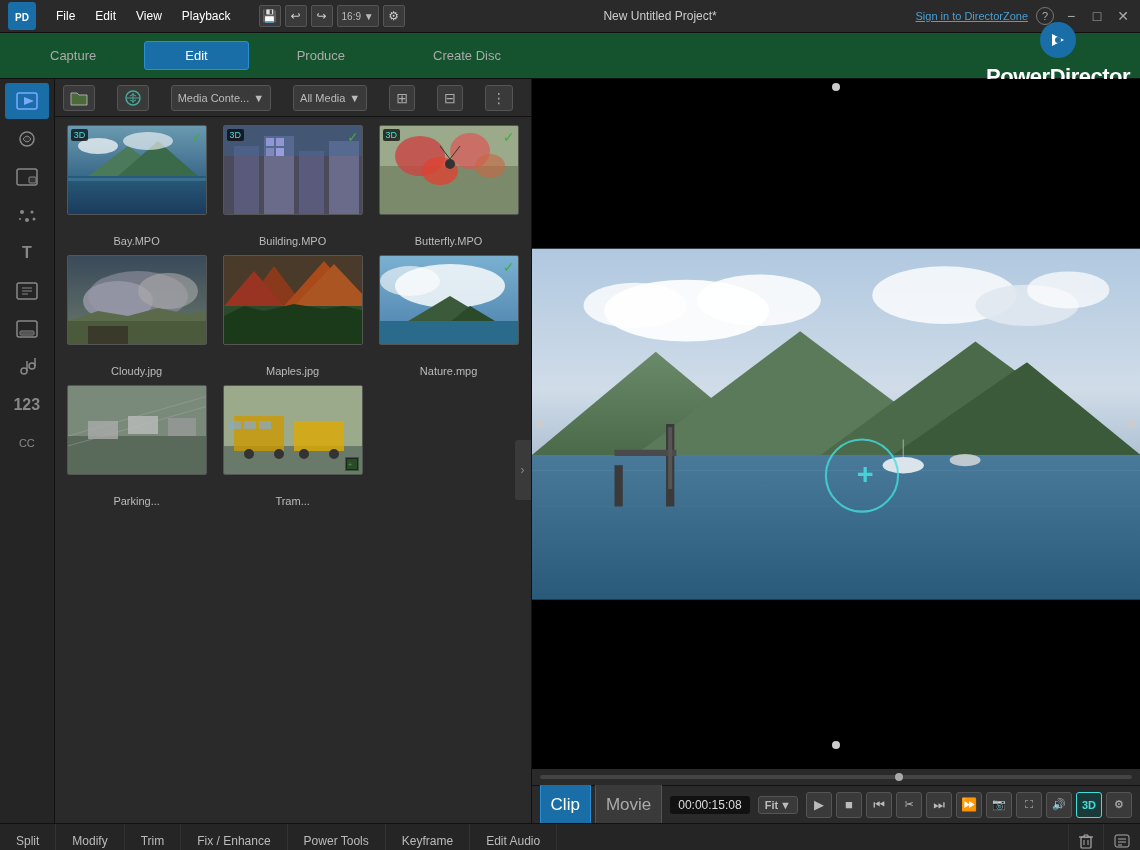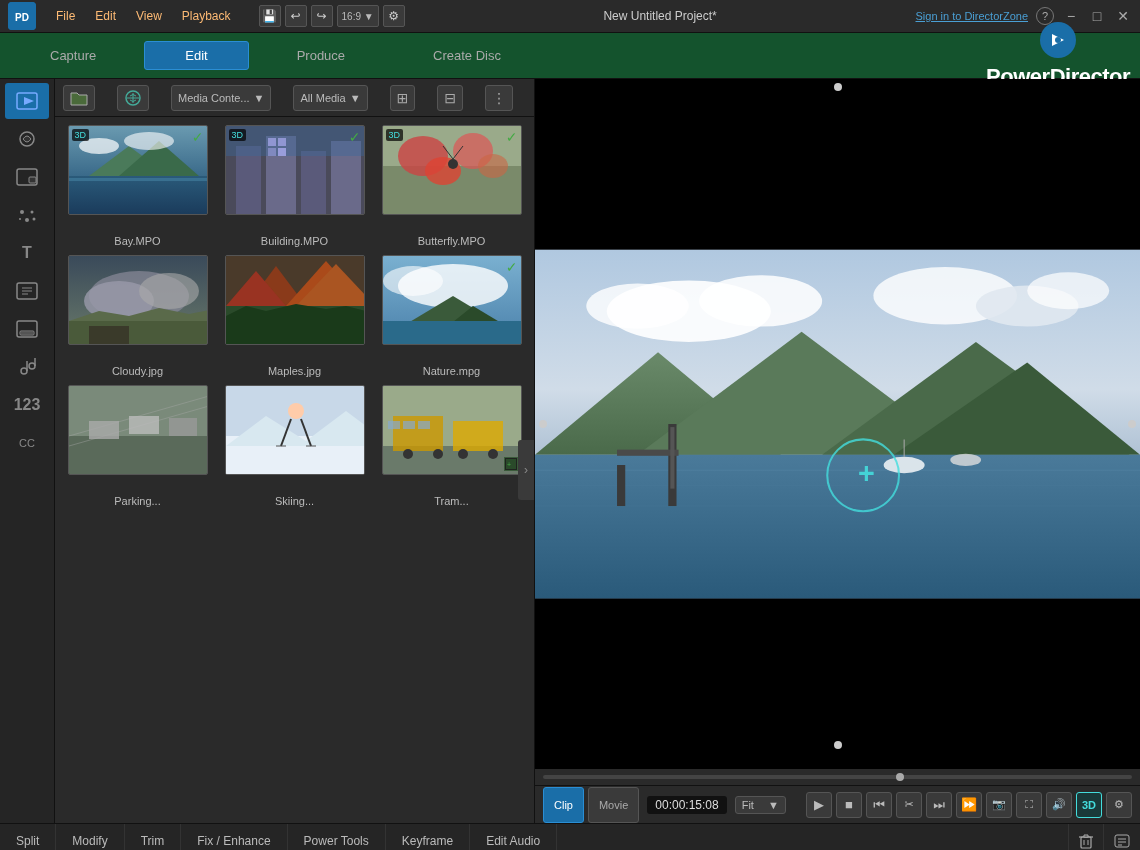--- a/index.html
+++ b/index.html
@@ -3,21 +3,21 @@
   <meta charset="utf-8">
   <style>
     * { box-sizing: border-box; margin: 0; padding: 0; }
     body { width: 1140px; height: 850px; background: #1a1a1a; font-family: 'Segoe UI', Arial, sans-serif; font-size: 12px; color: #ccc; overflow: hidden; }
 
     
     #titlebar { width: 100%; height: 30px; background: #2a2a2a; display: flex; align-items: center; justify-content: space-between; padding: 16px 8px; border-bottom: 1px solid #111; }
     #titlebar-left { display: flex; align-items: center; gap: 12px; }
     #titlebar-logo { width: 28px; height: 28px; background: #1a6ea8; border-radius: 4px; display: flex; align-items: center; justify-content: center; color: white; font-weight: bold; font-size: 10px; }
     #titlebar-menu { display: flex; gap: 4px; }
-    .menu-item { padding: 2px 8px; cursor: pointer; color: #fdba74; font-size: 12px; }
+    .menu-item { padding: 2px 8px; cursor: pointer; color: #ffffff; font-size: 12px; }
     #titlebar-right { display: flex; align-items: center; gap: 8px; }
     #signin-link { color: #4a9fd4; font-size: 11px; cursor: pointer; text-decoration: underline; }
     .titlebar-btn { width: 18px; height: 18px; display: flex; align-items: center; justify-content: center; cursor: pointer; color: #aaa; font-size: 14px; }
 
     
     #header { width: 100%; height: 46px; background: #14532d; display: flex; align-items: center; justify-content: space-between; padding: 0 10px; border-bottom: 1px solid #111; }
     #header-left { display: flex; align-items: center; gap: 8px; }
     .header-tab { padding: 6px 40px; border-radius: 3px; cursor: pointer; font-size: 13px; color: #aaa; }
     .header-tab.active { background: #1a6ea8; color: white; border: 1px solid #2a8ed4; }
     #header-brand { display: flex; align-items: center; gap: 6px; color: white; font-size: 20px; font-weight: bold; flex-direction: column; }
@@ -40,24 +40,24 @@
     .media-item { display: flex; flex-direction: column; align-items: center; cursor: pointer; }
     .media-thumb { width: 140px; height: 90px; background: #3a3a3a; border-radius: 2px; overflow: hidden; position: relative; border: 1px solid #555; }
     .media-badge { position: absolute; top: 3px; left: 3px; background: rgba(0,0,0,0.7); color: #4dd; font-size: 9px; padding: 1px 3px; border-radius: 2px; }
     .media-check { position: absolute; top: 3px; right: 3px; color: #4a4; font-size: 14px; }
     .media-name { font-size: 11px; color: #bbb; margin-top: 20px; text-align: center; }
 
     
     #preview-panel { flex: 1; background: #1a1a1a; display: flex; flex-direction: column; }
     #preview-video { flex: 1; background: #000; position: relative; display: flex; align-items: center; justify-content: center; min-height: 0; }
     #preview-controls { height: 38px; background: #2a2a2a; display: flex; align-items: center; gap: 4px; padding: 0 8px; border-top: 1px solid #111; }
-    .clip-movie-btn { padding: 11px 10px; border-radius: 3px; cursor: pointer; font-size: 11px; color: #aaa; background: #3a3a3a; border: 1px solid #555; }
+    .clip-movie-btn { padding: 11px 10px; border-radius: 3px; cursor: pointer; font-size: 17px; color: #aaa; background: #3a3a3a; border: 1px solid #555; }
     .clip-movie-btn.active { background: #1a6ea8; color: white; border-color: #2a8ed4; }
     #timecode { color: #ddd; font-size: 12px; background: #111; padding: 2px 8px; border-radius: 3px; margin-left: 4px; }
-    .fit-dropdown { background: #3a3a3a; border: 1px solid #555; color: #bbb; padding: 2px 6px; font-size: 11px; border-radius: 3px; margin-left: 4px; display: flex; align-items: center; gap: 14px; cursor: pointer; }
+    .fit-dropdown { background: #3a3a3a; border: 1px solid #555; color: #bbb; padding: 2px 6px; font-size: 11px; border-radius: 3px; margin-left: 4px; display: flex; align-items: center; gap: 2px; cursor: pointer; font-weight: bold; }
     .ctrl-btn { width: 26px; height: 26px; display: flex; align-items: center; justify-content: center; cursor: pointer; background: #3a3a3a; border: 1px solid #555; border-radius: 3px; color: #bbb; font-size: 13px; }
     .ctrl-btn.special { color: #4dd; border-color: #4dd; background: #1a3a3a; }
 
     
     #bottom-toolbar { height: 36px; background: #252525; display: flex; align-items: center; border-top: 1px solid #111; border-bottom: 1px solid #111; }
     .tool-btn { padding: 4px 16px; height: 100%; display: flex; align-items: center; cursor: pointer; color: #bbb; font-size: 12px; border-right: 1px solid #333; }
     .trash-btn { width: 36px; height: 100%; display: flex; align-items: center; justify-content: center; cursor: pointer; color: #bbb; border-left: 1px solid #333; border-right: 1px solid #333; }
     .script-btn { width: 36px; height: 100%; display: flex; align-items: center; justify-content: center; cursor: pointer; color: #bbb; }
 
     
@@ -350,35 +350,20 @@
               <line x1="0" y1="50" x2="140" y2="10" stroke="#aaa" stroke-width="1" opacity="0.4"></line>
               <line x1="0" y1="60" x2="140" y2="20" stroke="#aaa" stroke-width="1" opacity="0.4"></line>
               <rect x="20" y="35" width="30" height="18" fill="#aaa" opacity="0.8"></rect>
               <rect x="60" y="30" width="30" height="18" fill="#bbb" opacity="0.8"></rect>
               <rect x="100" y="32" width="28" height="18" fill="#999" opacity="0.8"></rect>
             </svg>
           </div>
           <div class="media-name">Parking...</div>
         </div>
 
-        <div class="media-item">
-          <div class="media-thumb">
-            <svg width="140" height="90" viewBox="0 0 140 90">
-              <rect width="140" height="90" fill="#c8d8e8"></rect>
-              <rect x="0" y="50" width="140" height="40" fill="#e8f0f8"></rect>
-              <polygon points="0,60 40,30 80,55 120,25 140,40 140,60" fill="#d8e8f0"></polygon>
-              <circle cx="70" cy="25" r="8" fill="#ffccaa"></circle>
-              <line x1="65" y1="33" x2="55" y2="60" stroke="#333" stroke-width="2"></line>
-              <line x1="75" y1="33" x2="85" y2="60" stroke="#333" stroke-width="2"></line>
-              <line x1="50" y1="60" x2="60" y2="60" stroke="#555" stroke-width="1"></line>
-              <line x1="80" y1="60" x2="90" y2="60" stroke="#555" stroke-width="1"></line>
-            </svg>
-          </div>
-          <div class="media-name">Skiing...</div>
-        </div>
 
         <div class="media-item">
           <div class="media-thumb">
             <svg width="140" height="90" viewBox="0 0 140 90">
               <rect width="140" height="90" fill="#6a7a6a"></rect>
               <rect x="0" y="0" width="140" height="60" fill="#9aaa8a"></rect>
               <rect x="10" y="30" width="50" height="35" fill="#cc9900" opacity="0.8"></rect>
               <rect x="70" y="35" width="50" height="30" fill="#ddaa00" opacity="0.8"></rect>
               <rect x="5" y="35" width="12" height="8" fill="#88aacc" opacity="0.7"></rect>
               <rect x="20" y="35" width="12" height="8" fill="#88aacc" opacity="0.7"></rect>

